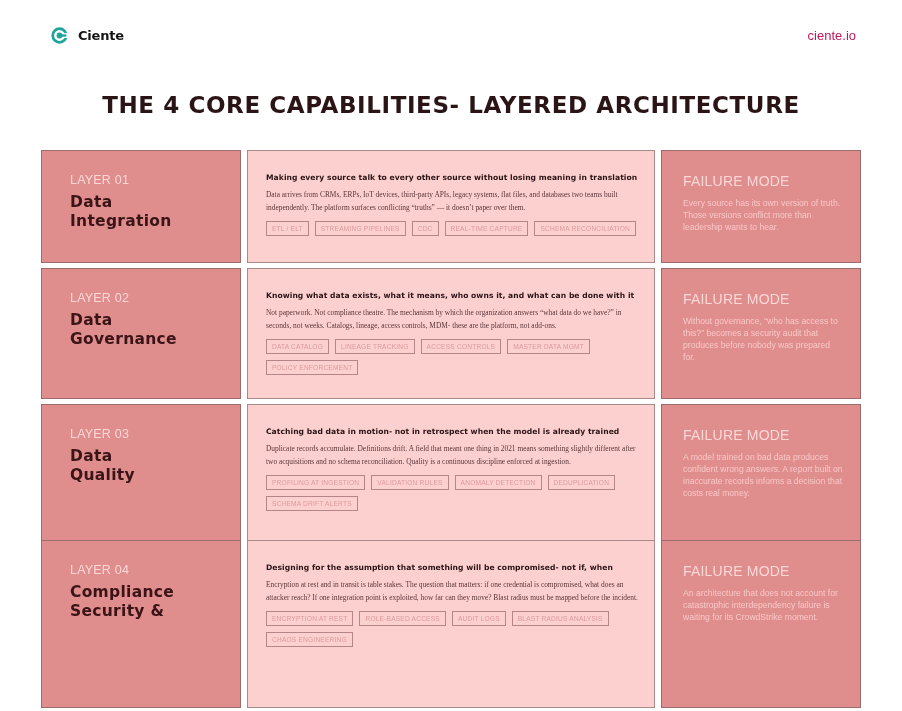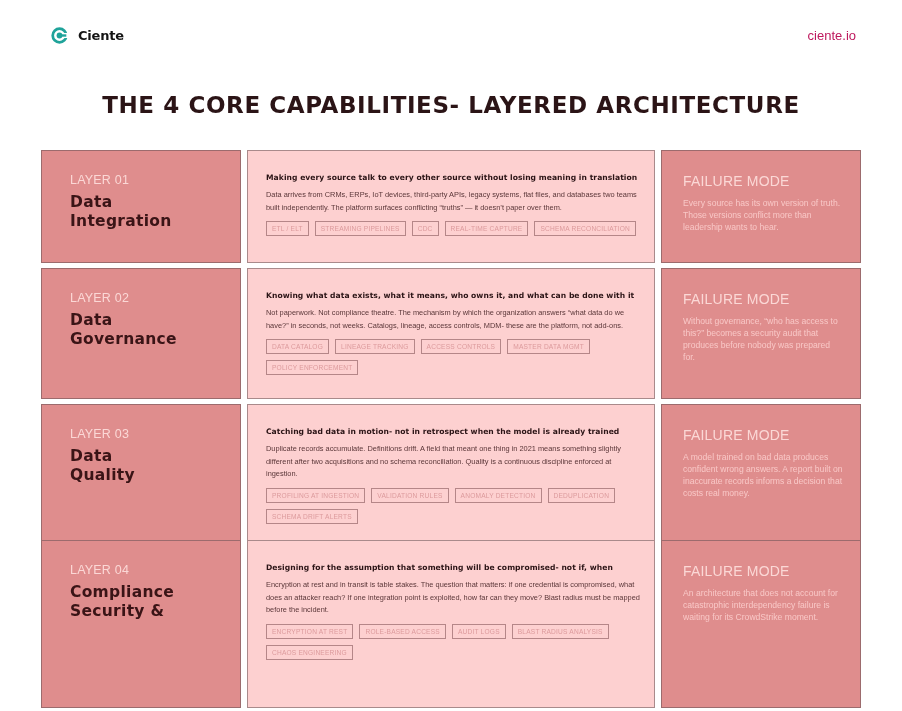--- a/index.html
+++ b/index.html
@@ -17,21 +17,21 @@
 
     .rows { position: absolute; left: 41px; top: 150px; width: 820px; }
     .row { position: absolute; left: 0; width: 820px; display: flex; gap: 6px; }
 
     .cell-layer { width: 200px; height: 100%; background: #df8d8d; border: 1px solid #9c6b6d; padding: 22px 0 0 28px; }
     .layer-num { font-family: "Liberation Sans", sans-serif; font-size: 12.5px; color: #fbd8d6; letter-spacing: 0.2px; }
     .layer-name { margin-top: 6px; font-family: "DejaVu Sans", sans-serif; font-size: 15.5px; font-weight: bold; line-height: 19px; color: #3a1416; letter-spacing: 0.3px; }
 
     .cell-main { width: 408px; height: 100%; background: #fdd0d0; border: 1px solid #a98a8b; padding: 22px 12px 0 18px; }
     .main-heading { font-family: "DejaVu Sans", sans-serif; font-weight: bold; font-size: 7.6px; color: #2b1416; letter-spacing: 0.05px; white-space: nowrap; }
-    .main-body { margin-top: 7px; font-family: Liberation Sans, sans-serif; font-size: 7.4px; line-height: 12.5px; color: #5a3638; }
+    .main-body { margin-top: 7px; font-family: Liberation Serif, serif; font-size: 7.4px; line-height: 12.5px; color: #5a3638; }
     .tags { margin-top: 7px; display: flex; flex-wrap: wrap; gap: 6px 6px; }
     .tag { border: 1px solid #b58688; padding: 2px 5px; font-family: "Liberation Sans", sans-serif; font-size: 6.6px; color: #dc9a9c; letter-spacing: 0.2px; white-space: nowrap; line-height: 9px; }
 
     .cell-fail { width: 200px; height: 100%; background: #df8d8d; border: 1px solid #9c6b6d; padding: 22px 16px 0 21px; }
     .fail-title { font-family: "Liberation Sans", sans-serif; font-size: 14px; color: #fbd8d6; letter-spacing: 0.2px; }
     .fail-body { margin-top: 8px; font-family: "Liberation Sans", sans-serif; font-size: 8.6px; line-height: 12px; color: #f9c8c7; }
   </style>
 </head>
 <body>
 

